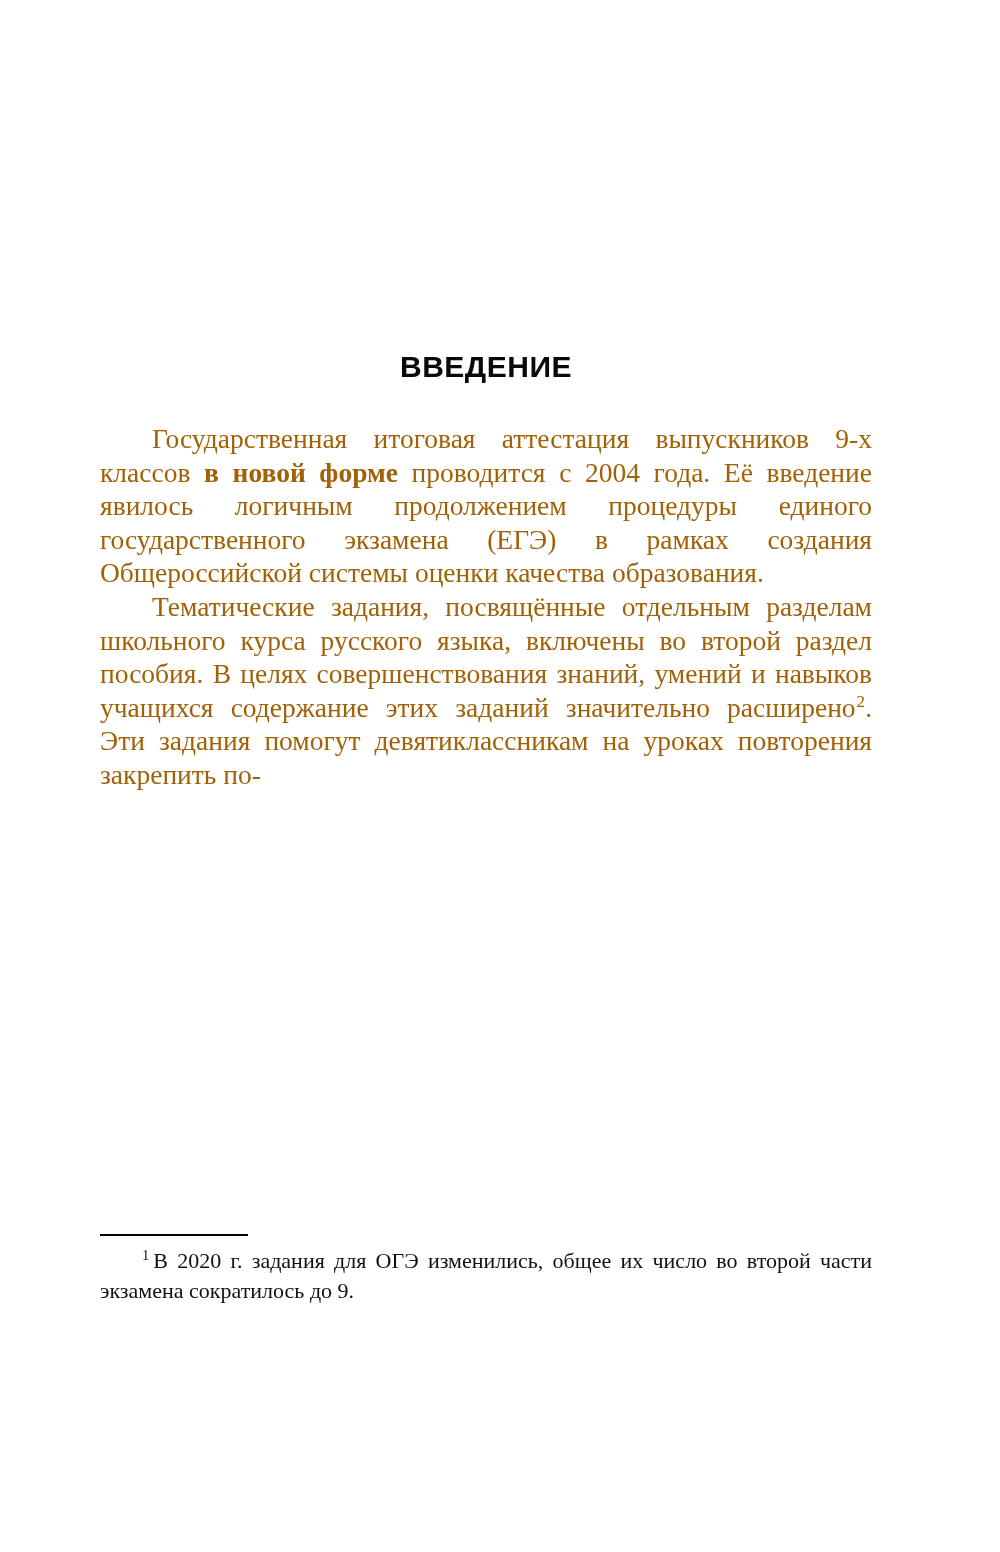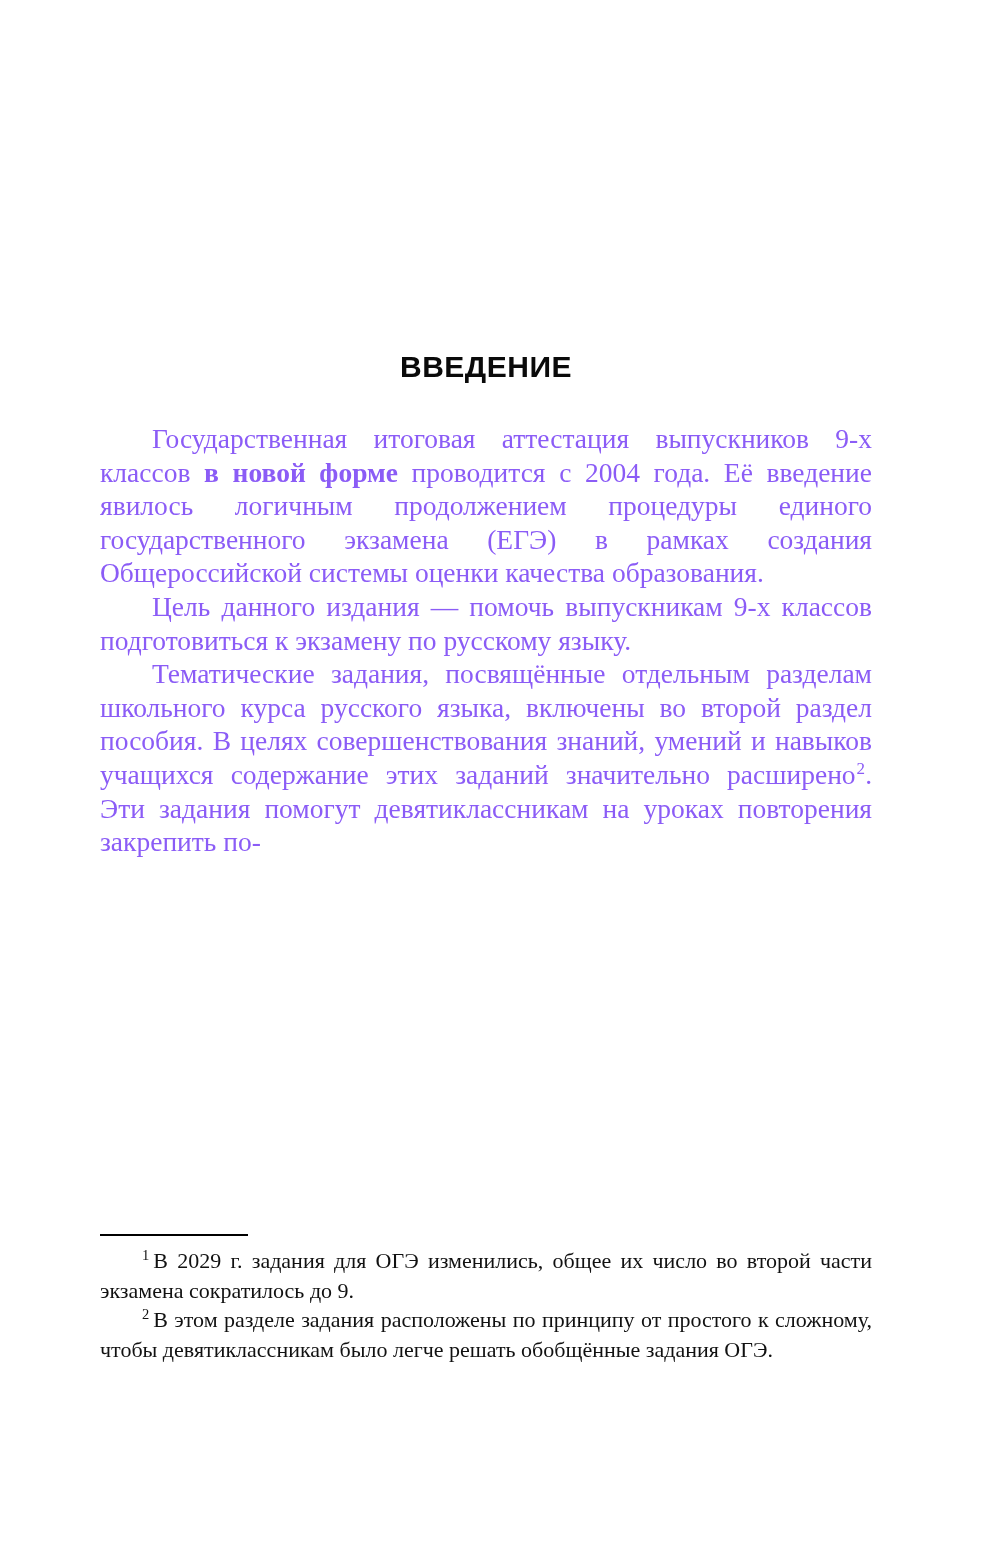--- a/index.html
+++ b/index.html
@@ -50,21 +50,21 @@
   }
 
   p.para {
     margin: 0;
     font-size: 27.5px;
     line-height: 33.6px;
     text-align: justify;
     text-justify: inter-word;
     text-indent: 52px;
     hyphens: manual;
-    color: #8b5cf6;
+    color: #a16207;
   }
 
   p.para b,
   p.para strong {
     font-weight: 700;
   }
 
   sup.fnref {
     font-size: 0.62em;
     vertical-align: super;
@@ -112,31 +112,29 @@
 
   <div class="content">
 
     <h1 class="page-title">ВВЕДЕНИЕ</h1>
 
     <div class="body-block">
 
       <p class="para"><span>Государственная итоговая аттестация выпускников 9‑х классов </span><b>в новой форме</b><span> проводится с 2004 года. Её введение явилось логичным продолжением процедуры единого государственного экзамена (ЕГЭ) в рамках создания Общероссийской системы оценки качества образования.</span></p>
 
 
-      <p class="para"><span>Цель данного издания — помочь выпускникам 9‑х классов подготовиться к экзамену по русскому языку.</span></p>
 
 
       <p class="para"><span>Тематические задания, посвящённые отдельным разделам школьного курса русского языка, включены во второй раздел пособия. В целях совершенствования знаний, умений и навыков учащихся содержание этих заданий значительно расширено</span><sup class="fnref">2</sup><span>. Эти задания помогут девятиклассникам на уроках повторения закрепить по-</span></p>
 
     </div>
   </div>
 
   <div class="footnotes">
 
     <hr class="fn-rule" style="width: 148px;">
 
-    <p class="footnote"><sup class="fnmark">1</sup><span>В 2029 г. задания для ОГЭ изменились, общее их число во второй части экзамена сократилось до 9.</span></p>
+    <p class="footnote"><sup class="fnmark">1</sup><span>В 2020 г. задания для ОГЭ изменились, общее их число во второй части экзамена сократилось до 9.</span></p>
 
-    <p class="footnote"><sup class="fnmark">2</sup><span>В этом разделе задания расположены по принципу от простого к сложному, чтобы девятиклассникам было легче решать обобщённые задания ОГЭ.</span></p>
 
   </div>
 
 </div>
 
 </body></html>

